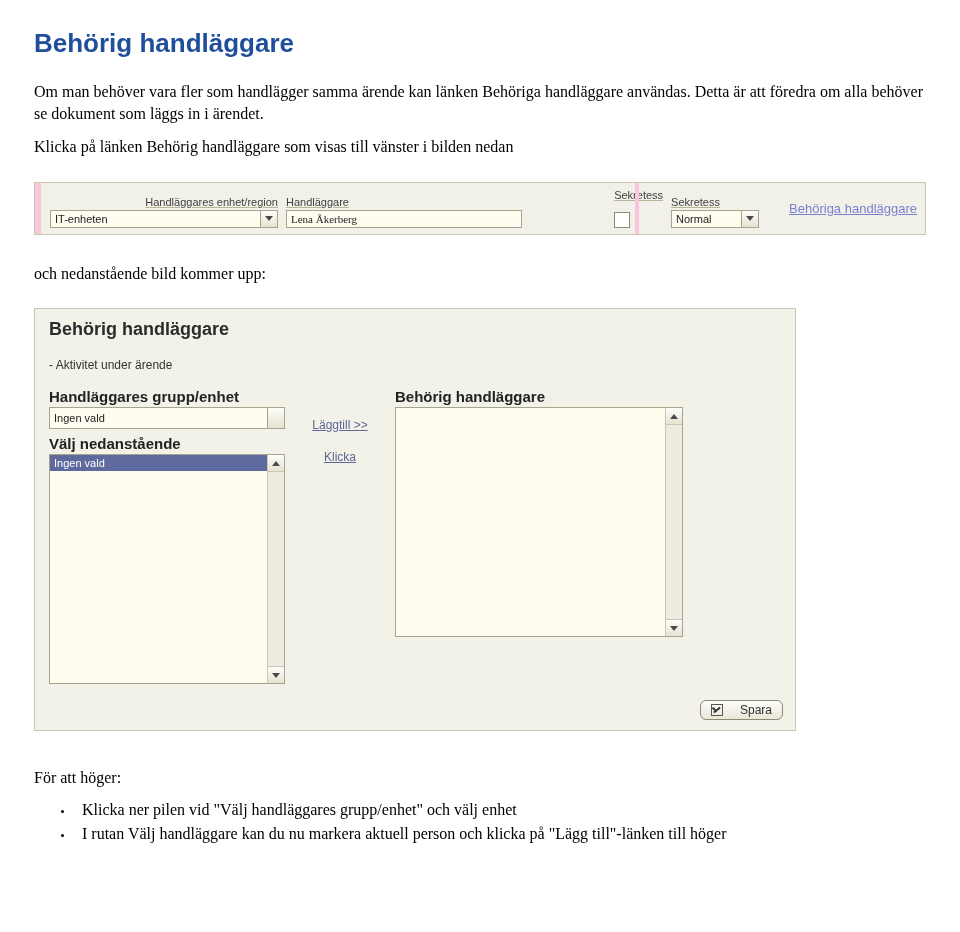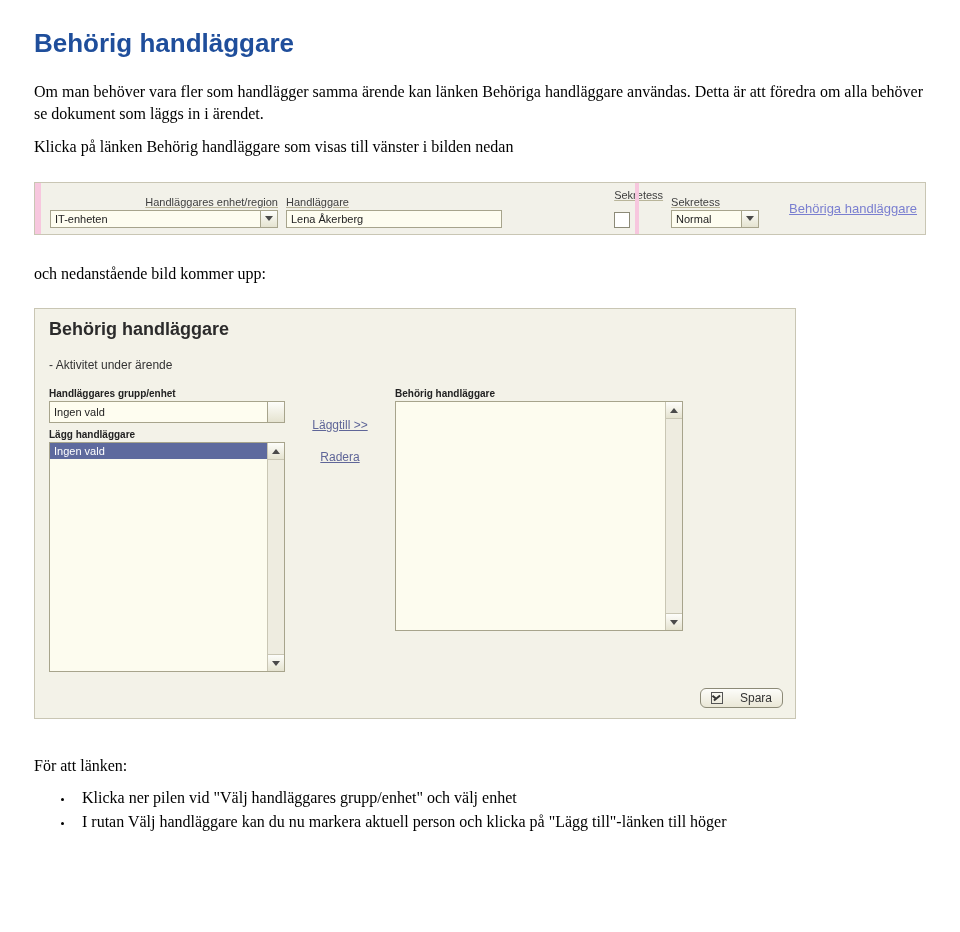--- a/index.html
+++ b/index.html
@@ -64,39 +64,39 @@
     background: linear-gradient(#fdfdfa,#e5e3d0);
     display:flex;align-items:center;justify-content:center;
   }
   .shot1 .chev { width:0;height:0;border-left:4px solid transparent;border-right:4px solid transparent;border-top:5px solid #4a4a4a;}
   .shot1 .checkbox {
     width:14px;height:14px;border:1px solid #8c8a77;background:#fff;display:inline-block;
   }
   .shot1 .link-text { color:#7a7fd0; text-decoration: underline; font-size:13px; align-self: center; margin-left: 22px; }
 
   .w-enhet { width: 228px; }
-  .w-handl { width: 216px; }
+  .w-handl { width: 236px; font-family: Liberation Serif, serif; }
   .w-prio  { width: 88px; }
 
   
   .shot2 {
     width: 760px;
     background: #f3f2e8;
     border: 1px solid #c9c6b4;
     font-family: Arial, Helvetica, sans-serif;
     margin: 2px 0 36px 0;
   }
   .shot2 .head { padding: 10px 14px 6px 14px; }
   .shot2 .head .title { font-size: 18px; font-weight: bold; color:#2b2b2b; }
   .shot2 .head .sub   { font-size: 12px; color:#333; margin-top:18px; }
   .shot2 .body { display:flex; gap:18px; padding: 4px 14px 10px 14px; align-items:flex-start; }
   .shot2 .leftcol { width: 236px; }
   .shot2 .midcol  { width: 74px; padding-top: 36px; display:flex; flex-direction:column; gap:18px; align-items:center; }
   .shot2 .rightcol{ width: 288px; }
-  .shot2 .lbl { font-size:10px; color:#222; font-weight:bold; margin: 6px 0 2px 0; }
+  .shot2 .lbl { font-size:15px; color:#222; font-weight:bold; margin: 6px 0 2px 0; }
   .shot2 .selectbox {
     border:1px solid #a7a48c; background:#fefdf0; height:20px;
     display:flex; align-items:center; padding:0 4px; font-size:11px; color:#222;
     position:relative;
   }
   .shot2 .selectbox.has-dd { padding-right: 18px; }
   .shot2 .selectbox .dd-btn { position:absolute; right:0; top:0; bottom:0; width:16px; border-left:1px solid #a7a48c; background:linear-gradient(#fdfdfa,#e5e3d0); display:flex;align-items:center;justify-content:center; }
   .shot2 .listbox {
     border:1px solid #a7a48c; background:#fdfcef; height:230px;
     display:flex; flex-direction:column; position:relative; padding-right:16px;
@@ -190,37 +190,37 @@
   </div>
   <div class="body">
     <div class="leftcol">
       <div class="lbl">Handläggares grupp/enhet</div>
       <div class="selectbox has-dd">
         <span>Ingen vald</span>
         <div class="dd-btn">
             <div class="chev"></div>
           </div>
       </div>
-      <div class="lbl">Lägg handläggare</div>
+      <div class="lbl">Välj nedanstående</div>
       <div class="listbox">
         <div class="listitem">Ingen vald</div>
         <div class="scroll">
           <div class="arrow">
               <div class="tri-up"></div>
             </div>
           <div class="arrow btm">
               <div class="tri-dn"></div>
             </div>
         </div>
       </div>
     </div>
 
     <div class="midcol">
       <span class="linkbtn">Läggtill &gt;&gt;</span>
-      <span class="linkbtn">Radera</span>
+      <span class="linkbtn">Klicka</span>
     </div>
 
     <div class="rightcol">
       <div class="lbl">Behörig handläggare</div>
       <div class="listbox">
         <div class="scroll">
           <div class="arrow">
               <div class="tri-up"></div>
             </div>
           <div class="arrow btm">
@@ -231,17 +231,17 @@
     </div>
   </div>
   <div class="footer">
     <div class="btn">
       <span class="checkmark"></span>
       <span>Spara</span>
     </div>
   </div>
 </div>
 
-<p>För att länken:</p>
+<p>För att höger:</p>
 <ul class="list">
   <li>Klicka ner pilen vid "Välj handläggares grupp/enhet" och välj enhet</li>
   <li>I rutan Välj handläggare kan du nu markera aktuell person och klicka på "Lägg till"-länken till höger</li>
 </ul>
 
 </body></html>

